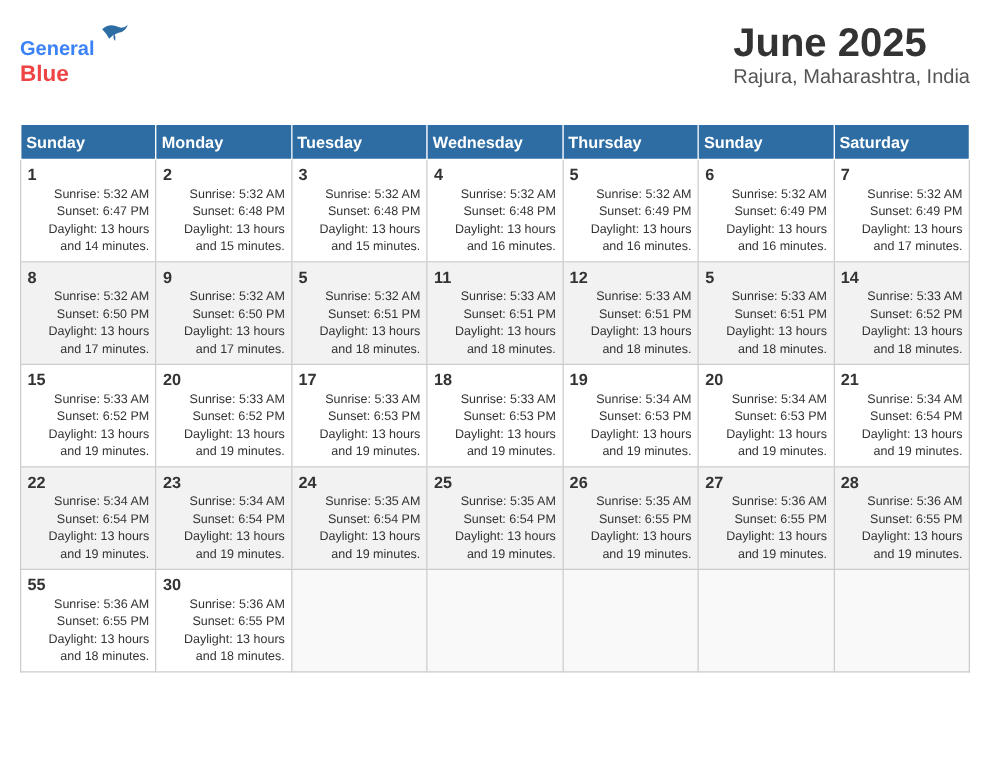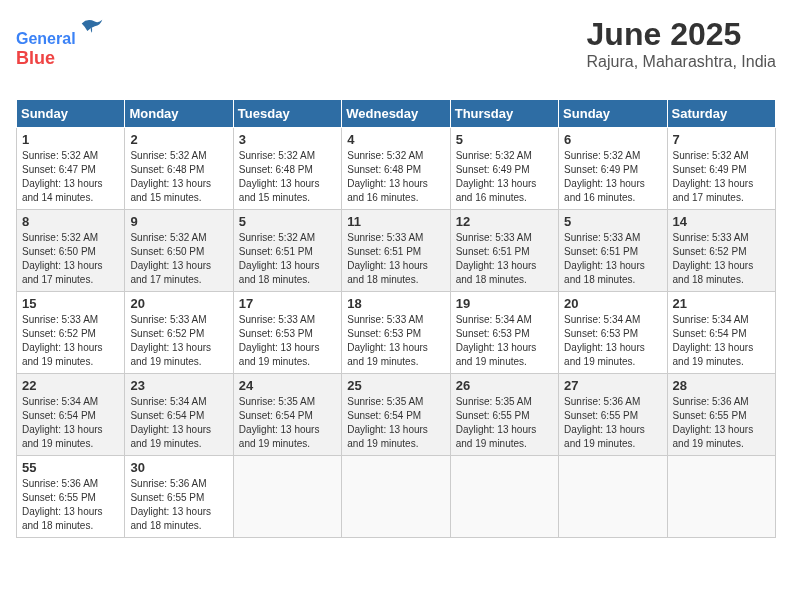--- a/index.html
+++ b/index.html
@@ -76,20 +76,21 @@
     .day-number {
       font-size: 13px;
       font-weight: bold;
       display: block;
       margin-bottom: 2px;
     }
     .day-info {
       font-size: 10px;
       line-height: 1.4;
       color: #333;
+      text-align: right;
     }
     .empty-cell {
       background: #f9f9f9 !important;
     }
   </style>
 </head>
 <body>
 
 <div class="header-area">
   <div class="logo">

